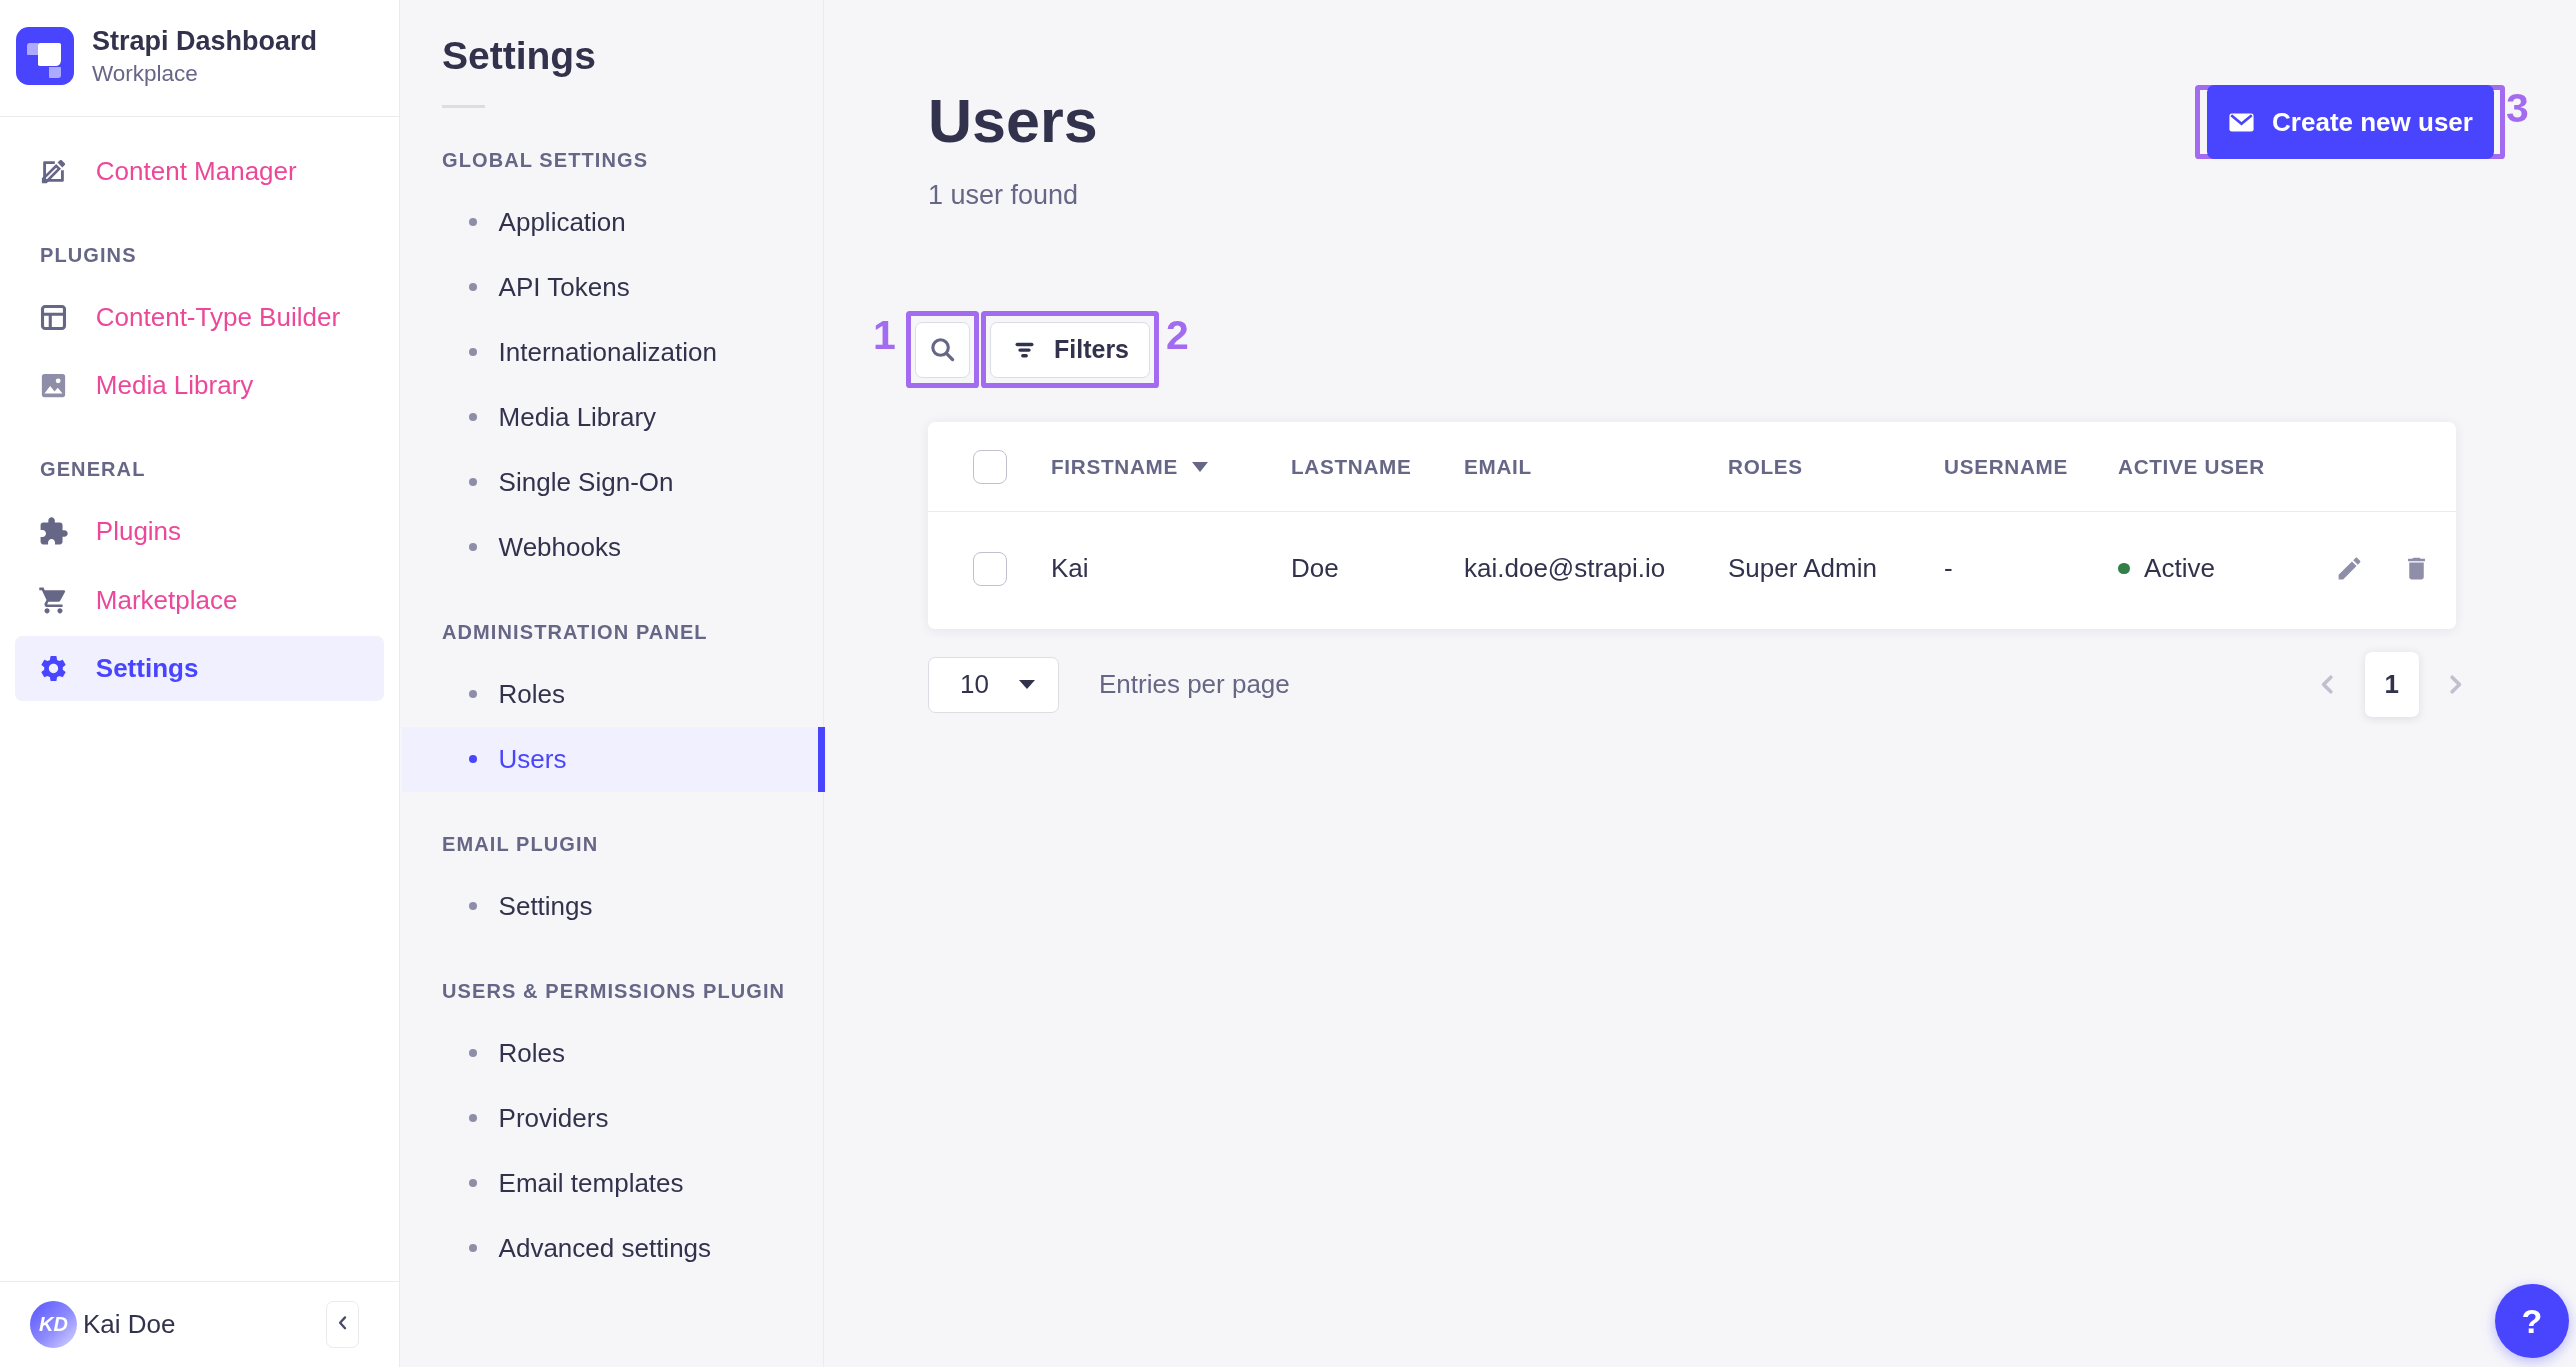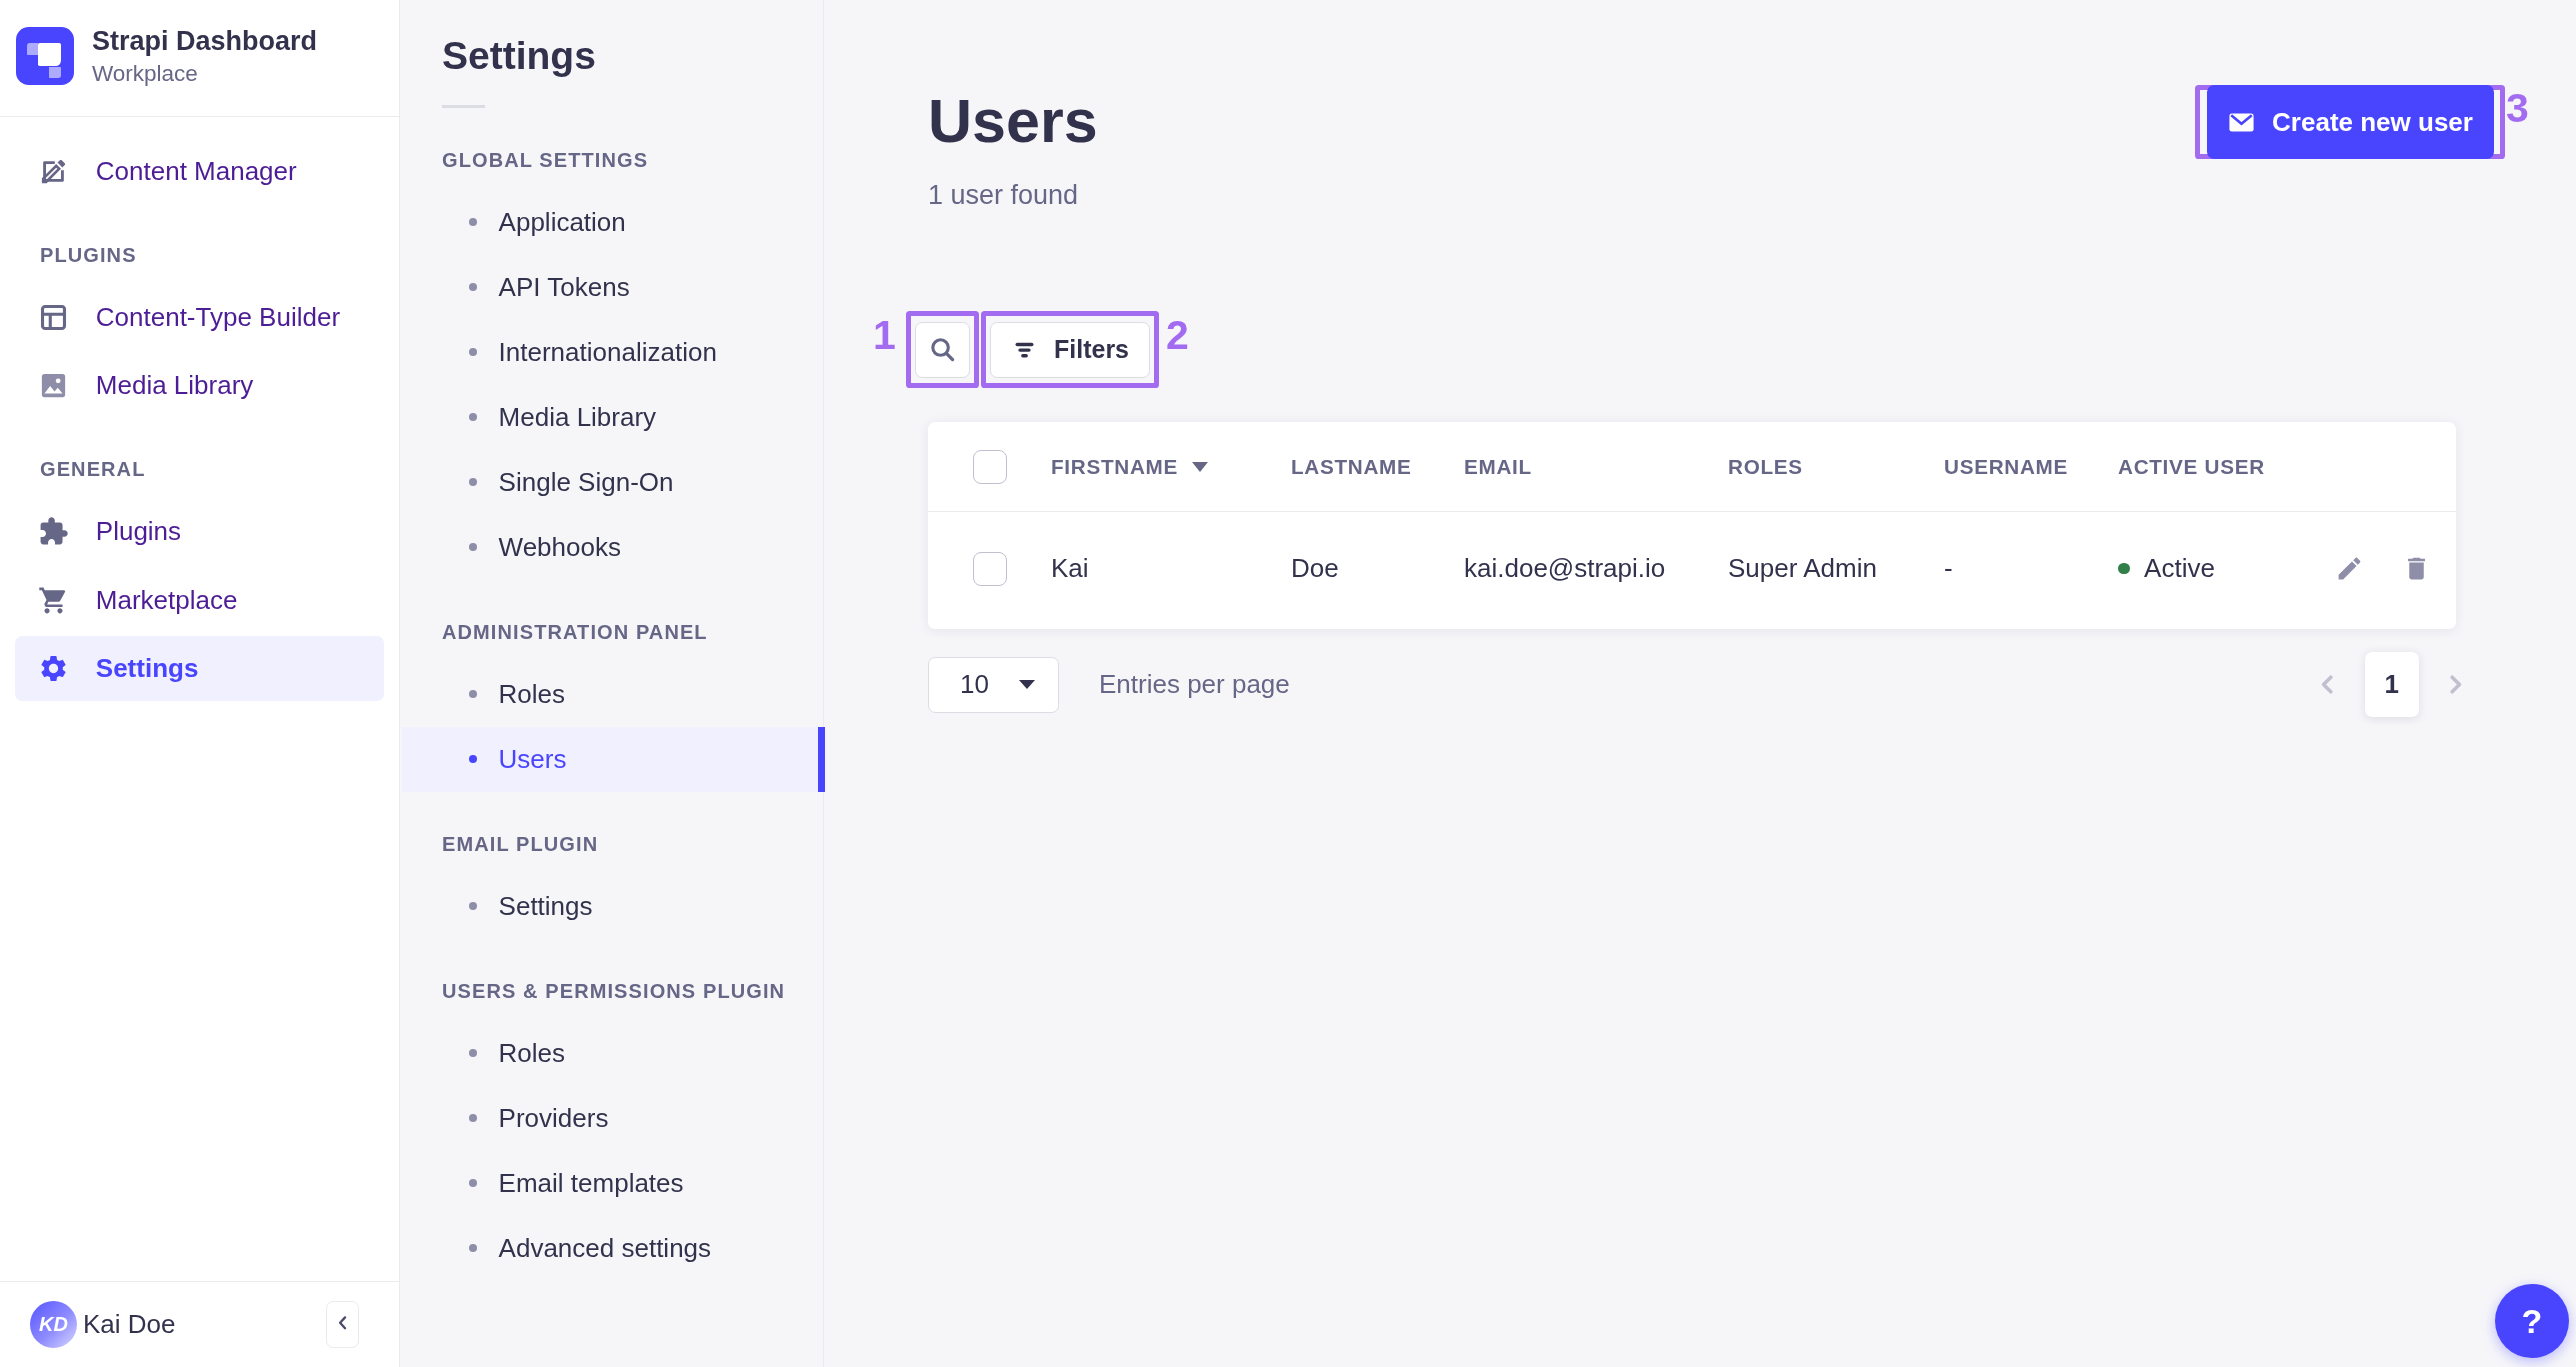--- a/index.html
+++ b/index.html
@@ -33,21 +33,21 @@
   .brand-sub { font-size:22.5px; color:#666687; margin-top:3.6px; }
 
   .nav { padding-top:21.6px; flex:1 1 auto; }
   .nav-section-label {
     padding-left:40px; margin:40px 0 18px 0;
     font-size:20px; font-weight:700; letter-spacing:1.1px; color:#666687;
   }
   .nav-item {
     height:65px; margin:0 15.3px 3.6px 15.3px; border-radius:7.2px;
     display:flex; align-items:center; padding-left:22.5px; gap:27px;
-    font-size:26px; font-weight:500; color:#4c1d95; cursor:pointer;
+    font-size:26px; font-weight:500; color:#ec4899; cursor:pointer;
   }
   .nav-item .ic { width:31px; height:31px; flex:0 0 auto; display:flex; }
   .nav-item.active { background:#F0F0FF; color:#4945FF; font-weight:600; }
 
   .sidebar-footer {
     border-top:1.8px solid #EAEAEF; height:86px;
     display:flex; align-items:center; padding:0 40px 0 30px;
   }
   .avatar {
     width:47px; height:47px; border-radius:50%;

